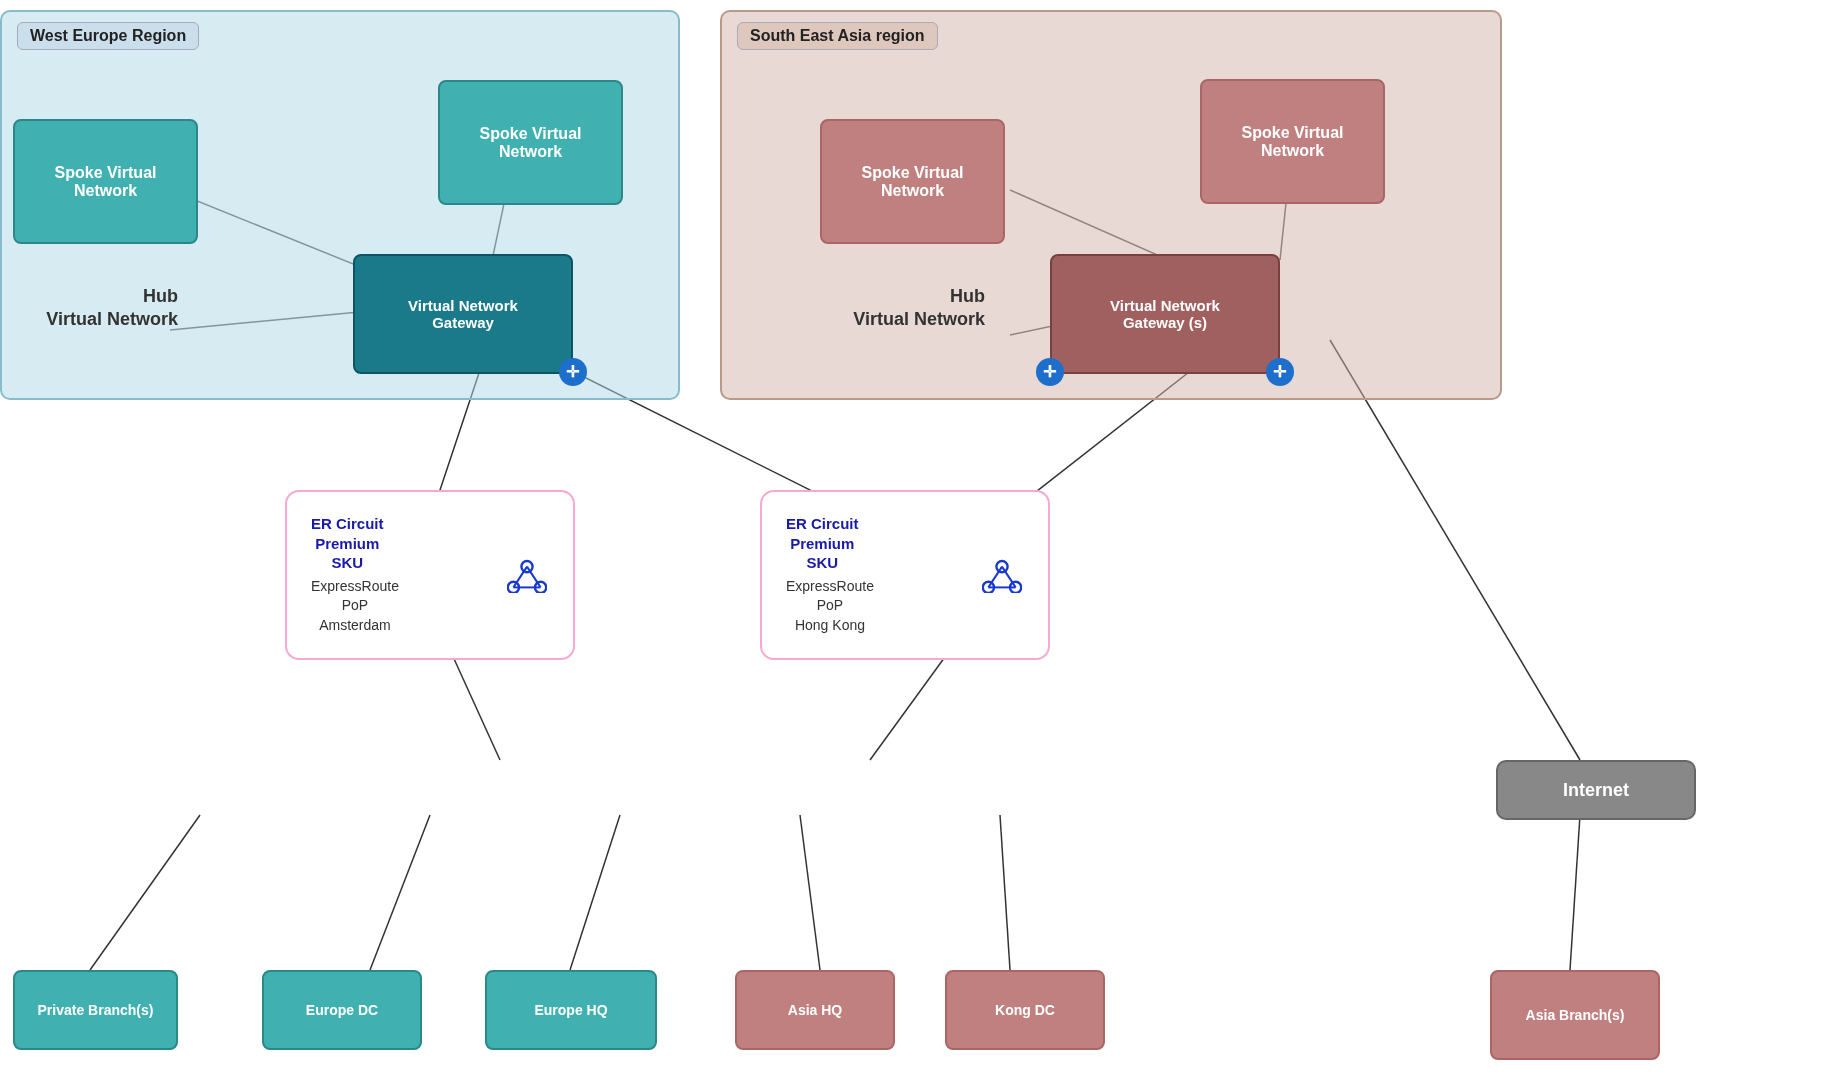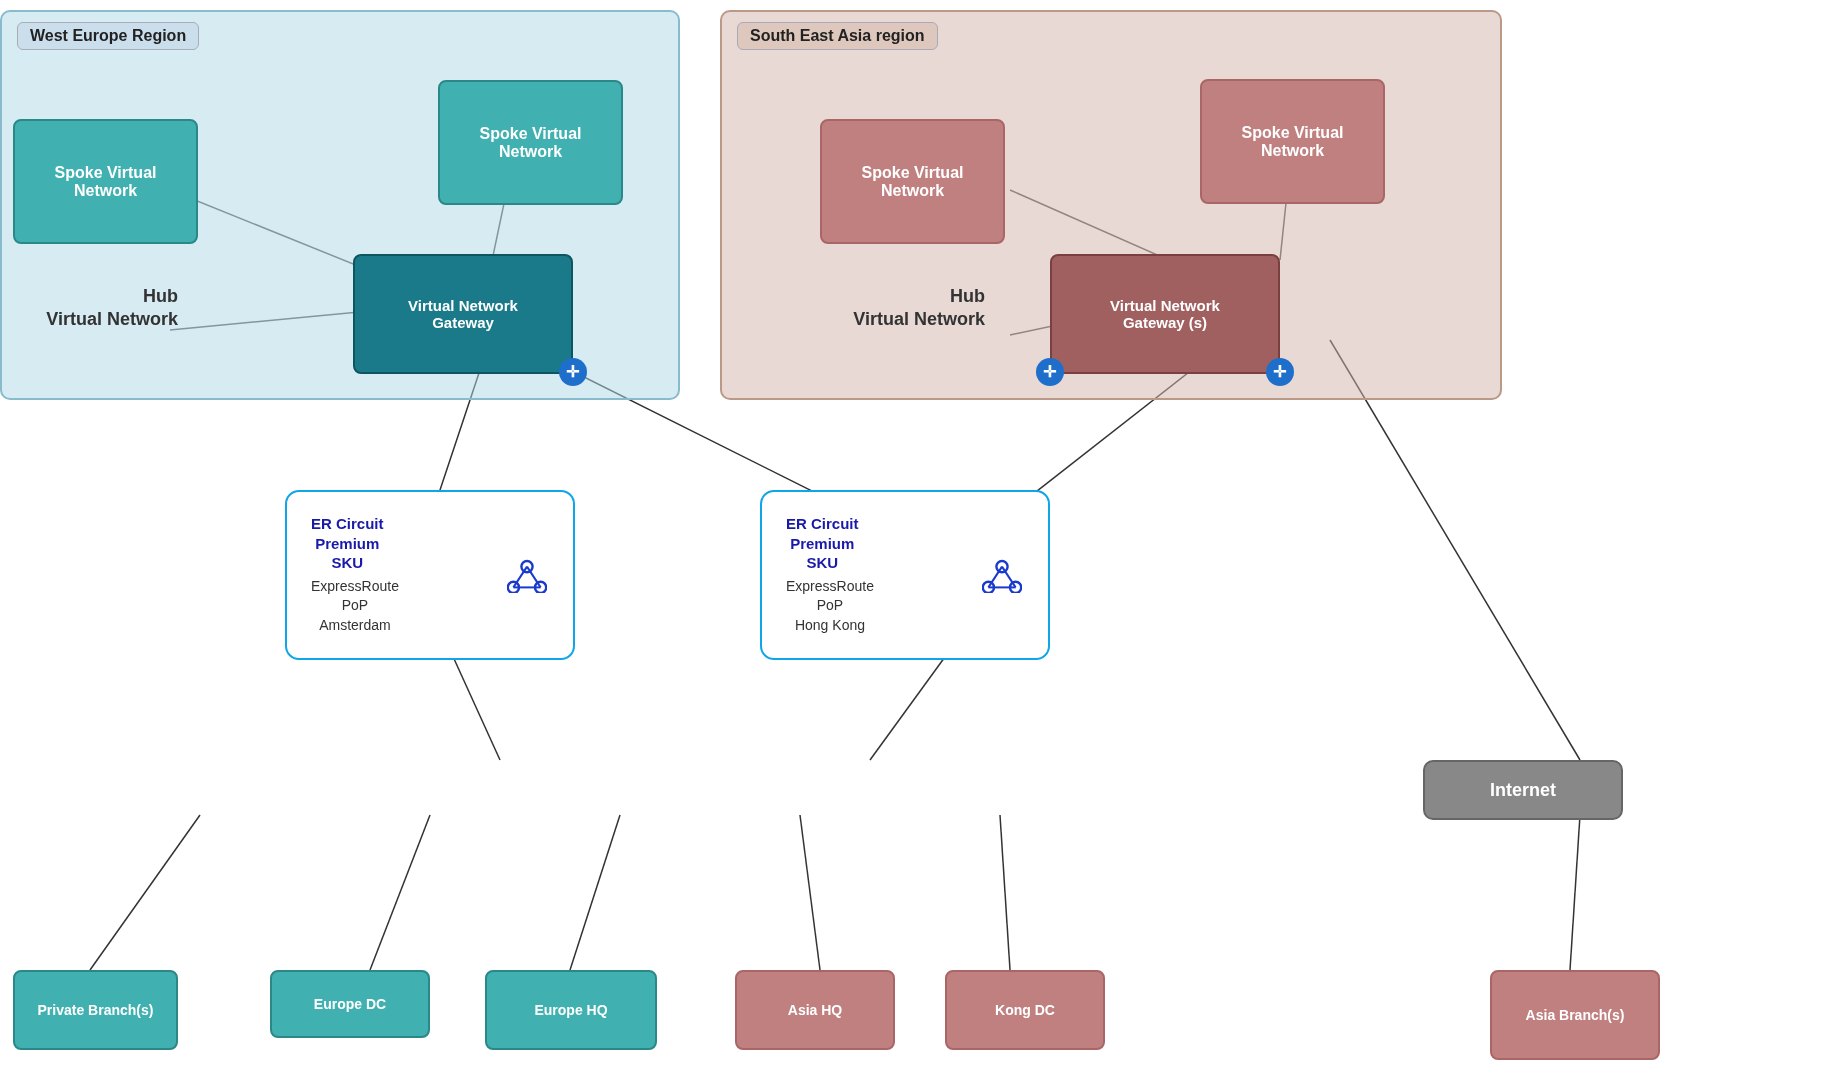--- a/index.html
+++ b/index.html
@@ -95,21 +95,21 @@
     .box-gateway-rose {
       background: #a06060;
       color: #fff;
       border: 2px solid #7a4040;
     }
 
     
     .box-white {
       background: #fff;
       color: #000;
-      border: 2px solid #0ea5e9;
+      border: 2px solid #f9a8d4;
       border-radius: 14px;
     }
 
     
     .box-gray {
       background: #888;
       color: #fff;
       border: 2px solid #666;
       border-radius: 8px;
     }
@@ -310,29 +310,29 @@
         <circle cx="8" cy="38" r="7" fill="none" stroke="#1a3acc" stroke-width="3"></circle>
         <circle cx="42" cy="38" r="7" fill="none" stroke="#1a3acc" stroke-width="3"></circle>
         <line x1="25" y1="12" x2="8" y2="38" stroke="#1a3acc" stroke-width="2.5"></line>
         <line x1="25" y1="12" x2="42" y2="38" stroke="#1a3acc" stroke-width="2.5"></line>
         <line x1="8" y1="38" x2="42" y2="38" stroke="#1a3acc" stroke-width="2.5"></line>
       </svg>
     </div>
   </div>
 
 
-  <div class="box box-gray" style="left:1423px; top:760px; width:200px; height:60px; font-size:18px; font-weight:700; border-radius:10px;">
+  <div class="box box-gray" style="left:1496px; top:760px; width:200px; height:60px; font-size:18px; font-weight:700; border-radius:10px;">
     <span>Internet</span>
   </div>
 
   <div class="box box-teal" style="left:13px; top:970px; width:165px; height:80px; font-size:14px;">
     <span>Private Branch(s)</span>
   </div>
 
-  <div class="box box-teal" style="left:270px; top:970px; width:160px; height:68px; font-size:14px;">
+  <div class="box box-teal" style="left:262px; top:970px; width:160px; height:80px; font-size:14px;">
     <span>Europe DC</span>
   </div>
 
   <div class="box box-teal" style="left:485px; top:970px; width:172px; height:80px; font-size:14px;">
     <span>Europe HQ</span>
   </div>
 
   <div class="box box-rose" style="left:735px; top:970px; width:160px; height:80px; font-size:14px;">
     <span>Asia HQ</span>
   </div>

